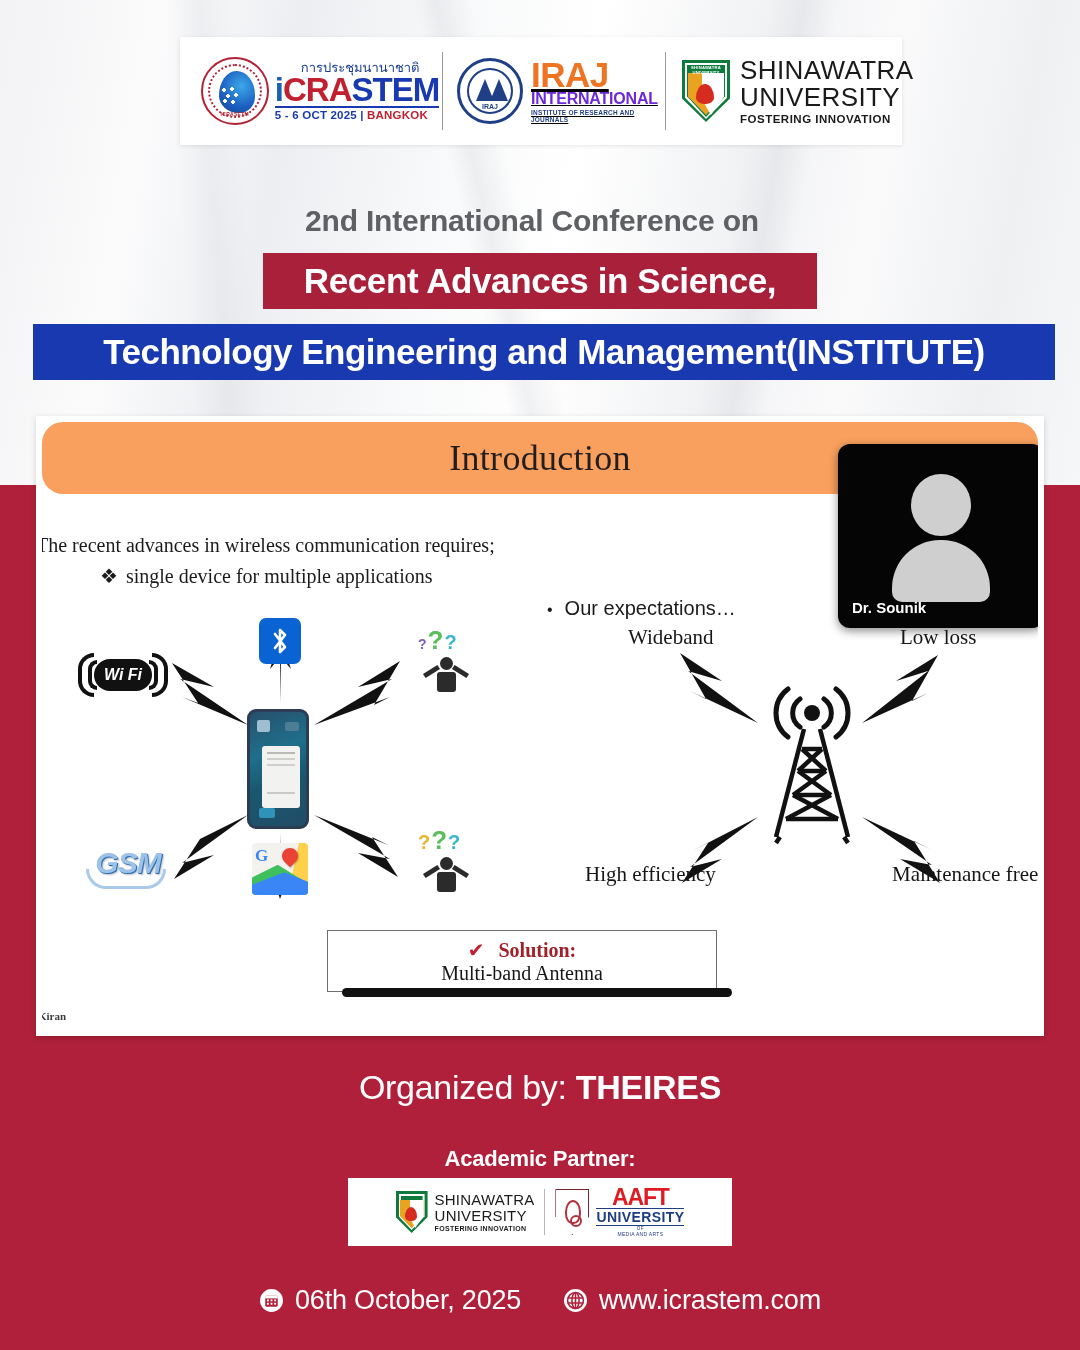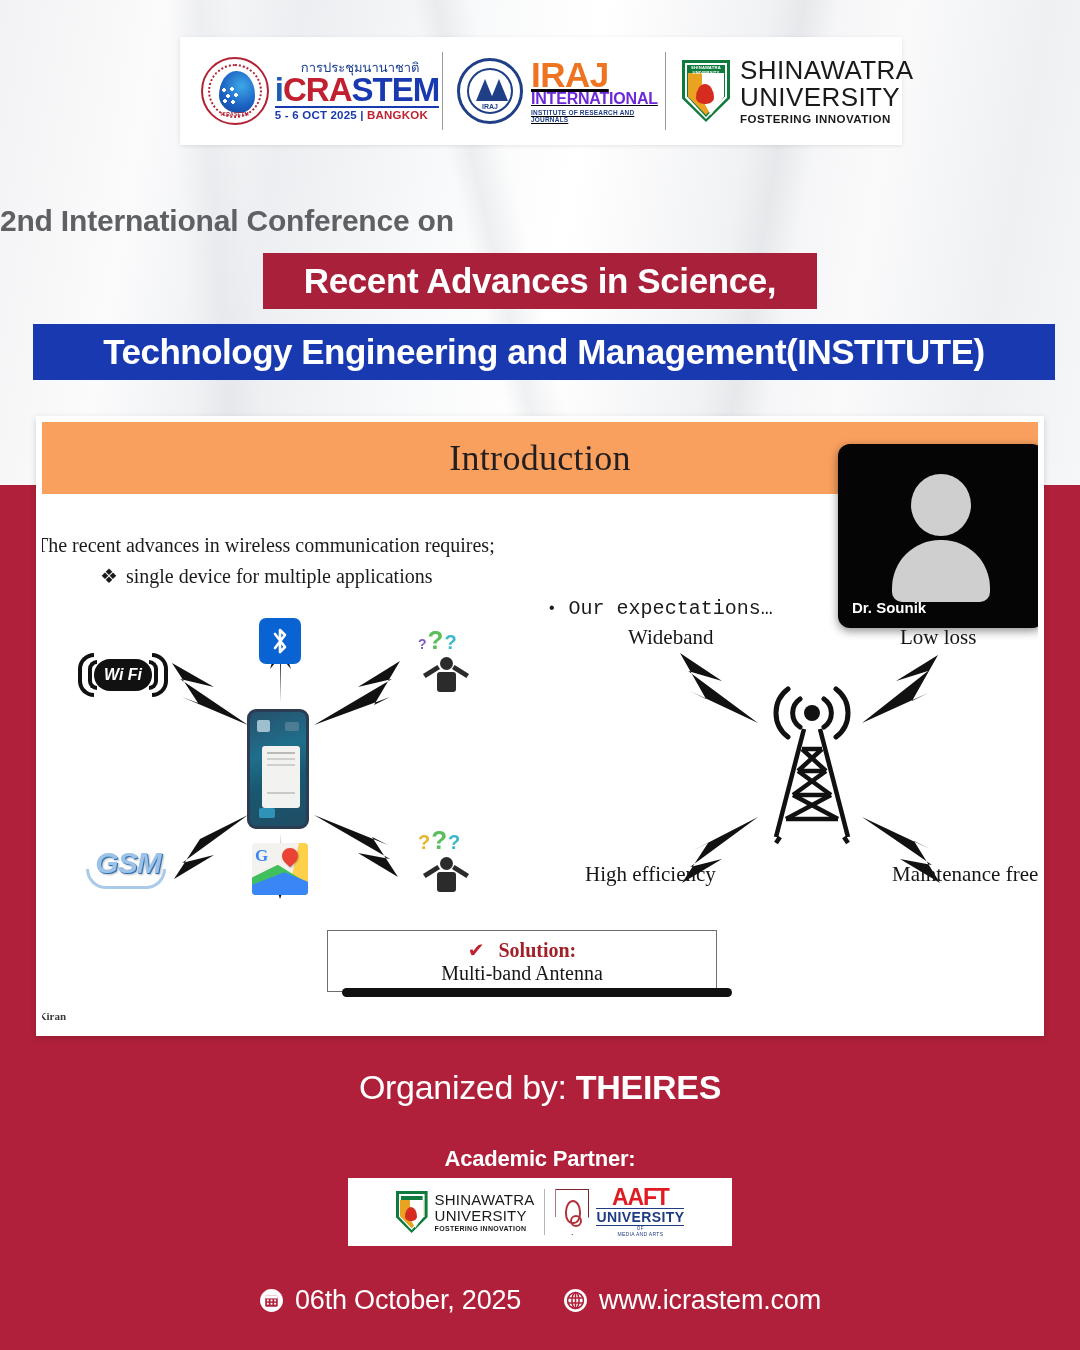--- a/index.html
+++ b/index.html
@@ -136,21 +136,21 @@
   .shin-shield .top-txt{
     position:absolute;left:0;right:0;top:5px;text-align:center;font-size:4.2px;
     color:#fff;font-weight:bold;letter-spacing:.2px;line-height:1.3;
   }
   .shin-txt{ display:flex; flex-direction:column; }
   .shin-l1,.shin-l2{ font-size:26px; color:#1a1a1a; line-height:1.02; letter-spacing:.4px; font-weight:400;}
   .shin-l3{ font-size:11.5px; font-weight:bold; color:#1a1a1a; letter-spacing:.5px; margin-top:2px;}
 
   
   .t-pre{
-    position:absolute; left:0; right:16px; top:204px; 
+    position:absolute; left:0; right:16px; top:204px; text-align:center;
     font-size:30px; font-weight:bold; color:#5f6064; letter-spacing:-.2px;
   }
   .t-red{
     position:absolute; left:263px; top:253px; width:554px; height:56px;
     background:#a8203a; color:#fff; font-size:35px; font-weight:bold;
     display:flex; align-items:center; justify-content:center; letter-spacing:-.4px;
   }
   .t-blue{
     position:absolute; left:33px; top:324px; width:1022px; height:56px;
     background:#1939b0; color:#fff; font-size:35px; font-weight:bold;
@@ -158,37 +158,37 @@
   }
 
   
   .slide-wrap{
     position:absolute; left:36px; top:416px; width:1008px; height:620px;
     background:#fff; padding:6px; box-shadow:0 2px 6px rgba(0,0,0,.16);
   }
   .slide{ position:relative; width:100%; height:100%; background:#fff; overflow:hidden; }
   .slide-head{
     position:absolute; left:0; top:0; width:100%; height:72px;
-    background:#f9a05e; display:flex; align-items:center; justify-content:center;
+    background:#f9a05e; display:flex; align-items:center; justify-content:center;border-radius:21px;
   }
   .slide-head .ttl{
     font-family:"Liberation Serif", serif; font-size:36px; color:#231f20; letter-spacing:.3px;
   }
   .s-line1{
     position:absolute; left:-6px; top:88px;
     font-family:"Liberation Serif", serif; font-size:20px; color:#1b1b1b;margin-top:24px;
   }
   .s-bullet1{
     position:absolute; left:58px; top:142px;
     font-family:"Liberation Serif", serif; font-size:20px; color:#1b1b1b;
   }
   .s-bullet1 .dia{ margin-right:8px; }
   .s-exp{
     position:absolute; left:505px; top:175px;
-    font-family:Liberation Mono, monospace; font-size:20px; color:#1b1b1b;
+    font-family:Liberation Sans, sans-serif; font-size:20px; color:#1b1b1b;
   }
   .s-exp .dot{ margin-right:12px; font-size:16px; vertical-align:middle;}
 
   
   .vtile{
     position:absolute; right:-6px; top:22px; width:206px; height:184px;
     background:#050505; border-radius:12px; overflow:hidden;
     box-shadow:0 3px 10px rgba(0,0,0,.45);
   }
   .vtile .av-head{

